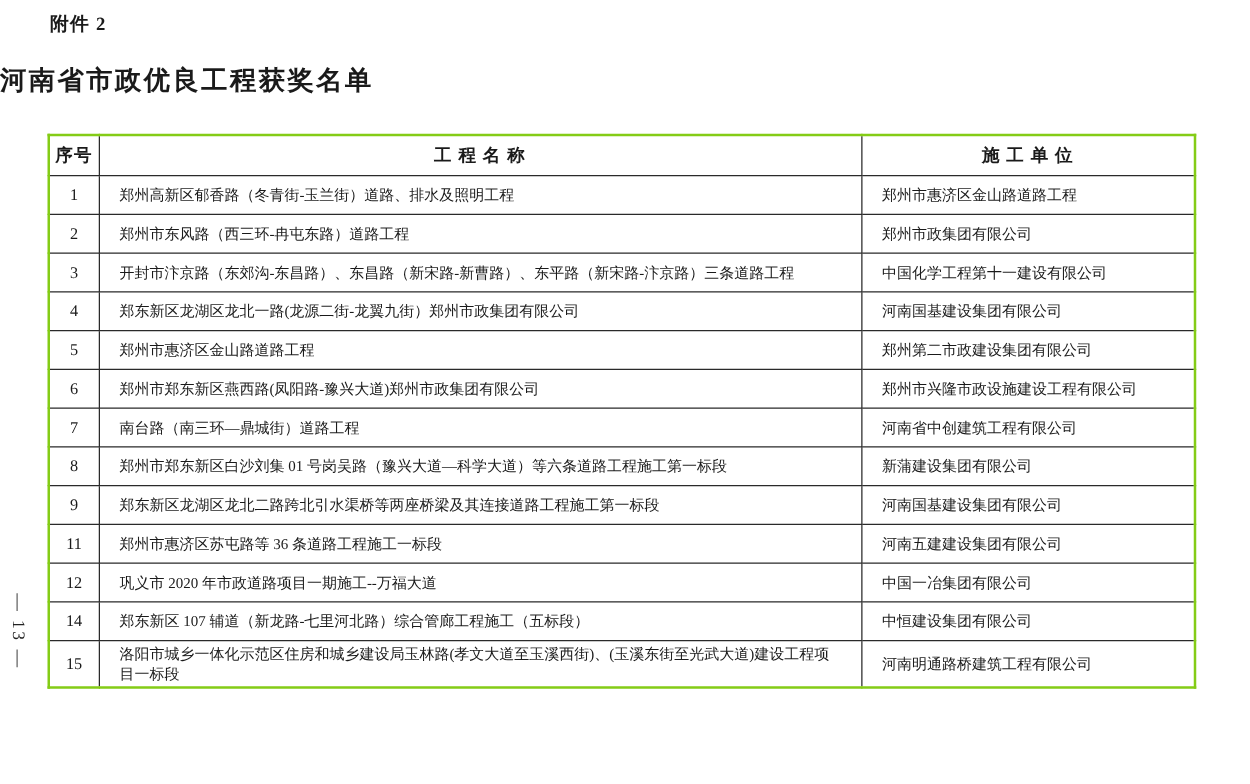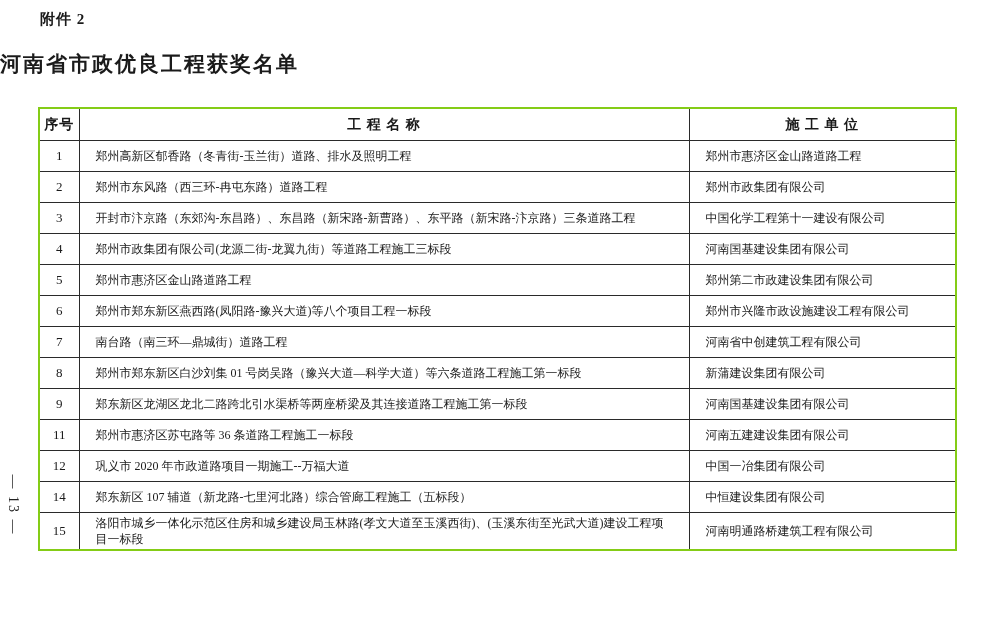--- a/index.html
+++ b/index.html
@@ -123,31 +123,31 @@
         <td class="project">郑州市东风路（西三环-冉屯东路）道路工程</td>
         <td class="company">郑州市政集团有限公司</td>
       </tr>
       <tr>
         <td class="no">3</td>
         <td class="project">开封市汴京路（东郊沟-东昌路）、东昌路（新宋路-新曹路）、东平路（新宋路-汴京路）三条道路工程</td>
         <td class="company">中国化学工程第十一建设有限公司</td>
       </tr>
       <tr>
         <td class="no">4</td>
-        <td class="project">郑州市政集团有限公司(龙源二街-龙翼九街）等道路工程施工三标段</td>
+        <td class="project">郑东新区龙湖区龙北一路(龙源二街-龙翼九街）郑州市政集团有限公司</td>
         <td class="company">河南国基建设集团有限公司</td>
       </tr>
       <tr>
         <td class="no">5</td>
         <td class="project">郑州市惠济区金山路道路工程</td>
         <td class="company">郑州第二市政建设集团有限公司</td>
       </tr>
       <tr>
         <td class="no">6</td>
-        <td class="project">郑州市郑东新区燕西路(凤阳路-豫兴大道)等八个项目工程一标段</td>
+        <td class="project">郑州市郑东新区燕西路(凤阳路-豫兴大道)郑州市政集团有限公司</td>
         <td class="company">郑州市兴隆市政设施建设工程有限公司</td>
       </tr>
       <tr>
         <td class="no">7</td>
         <td class="project">南台路（南三环—鼎城街）道路工程</td>
         <td class="company">河南省中创建筑工程有限公司</td>
       </tr>
       <tr>
         <td class="no">8</td>
         <td class="project">郑州市郑东新区白沙刘集 01 号岗吴路（豫兴大道—科学大道）等六条道路工程施工第一标段</td>

